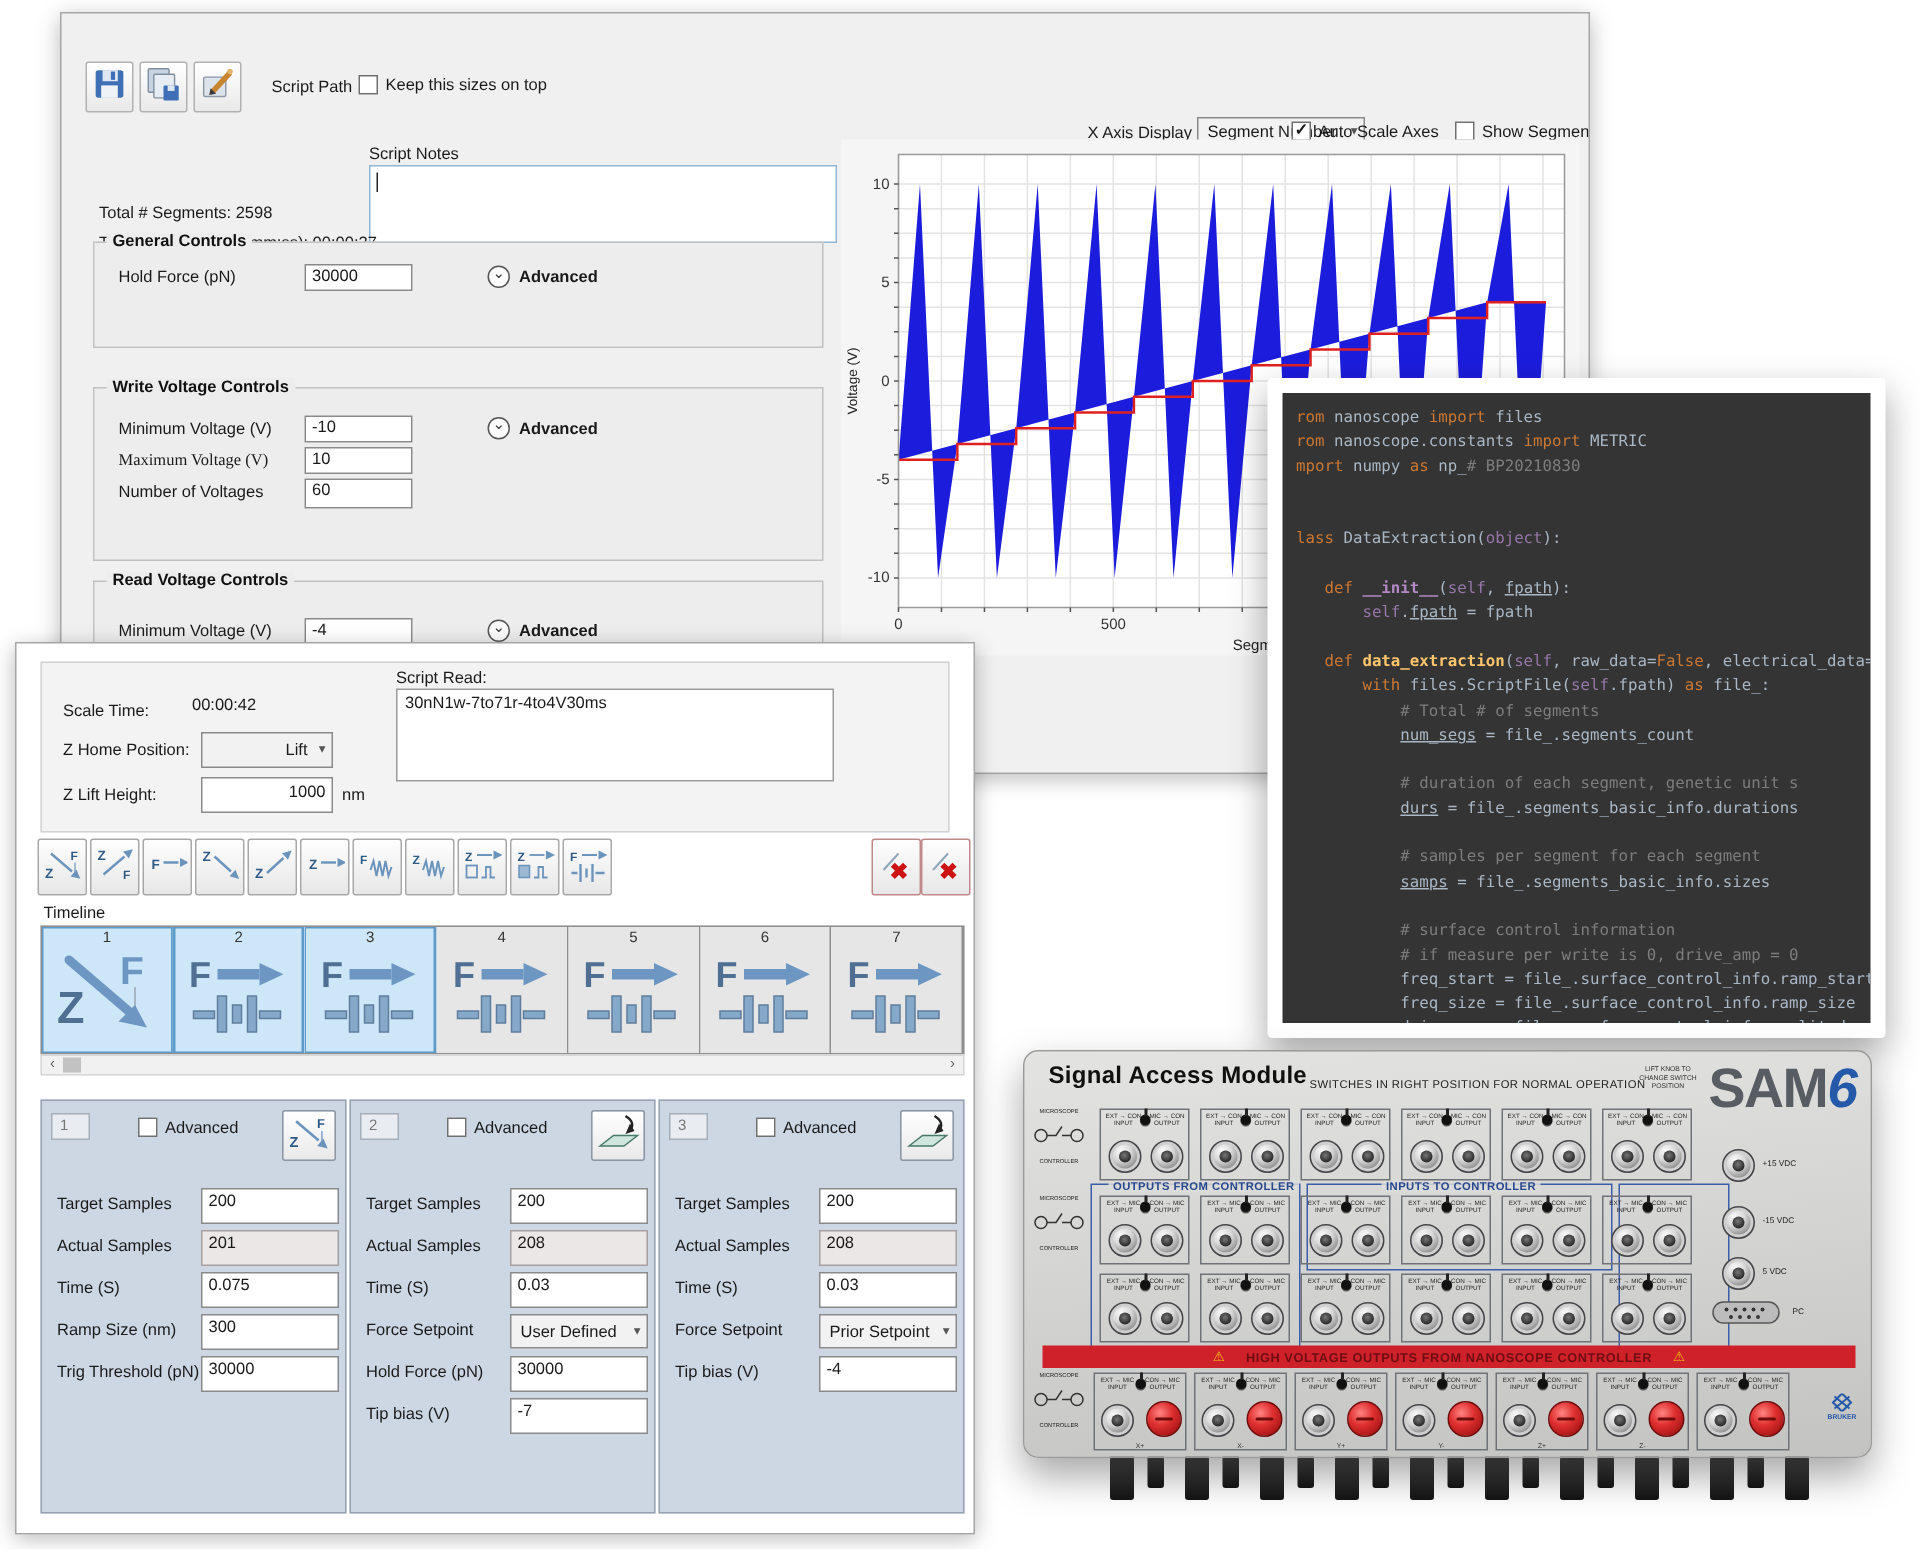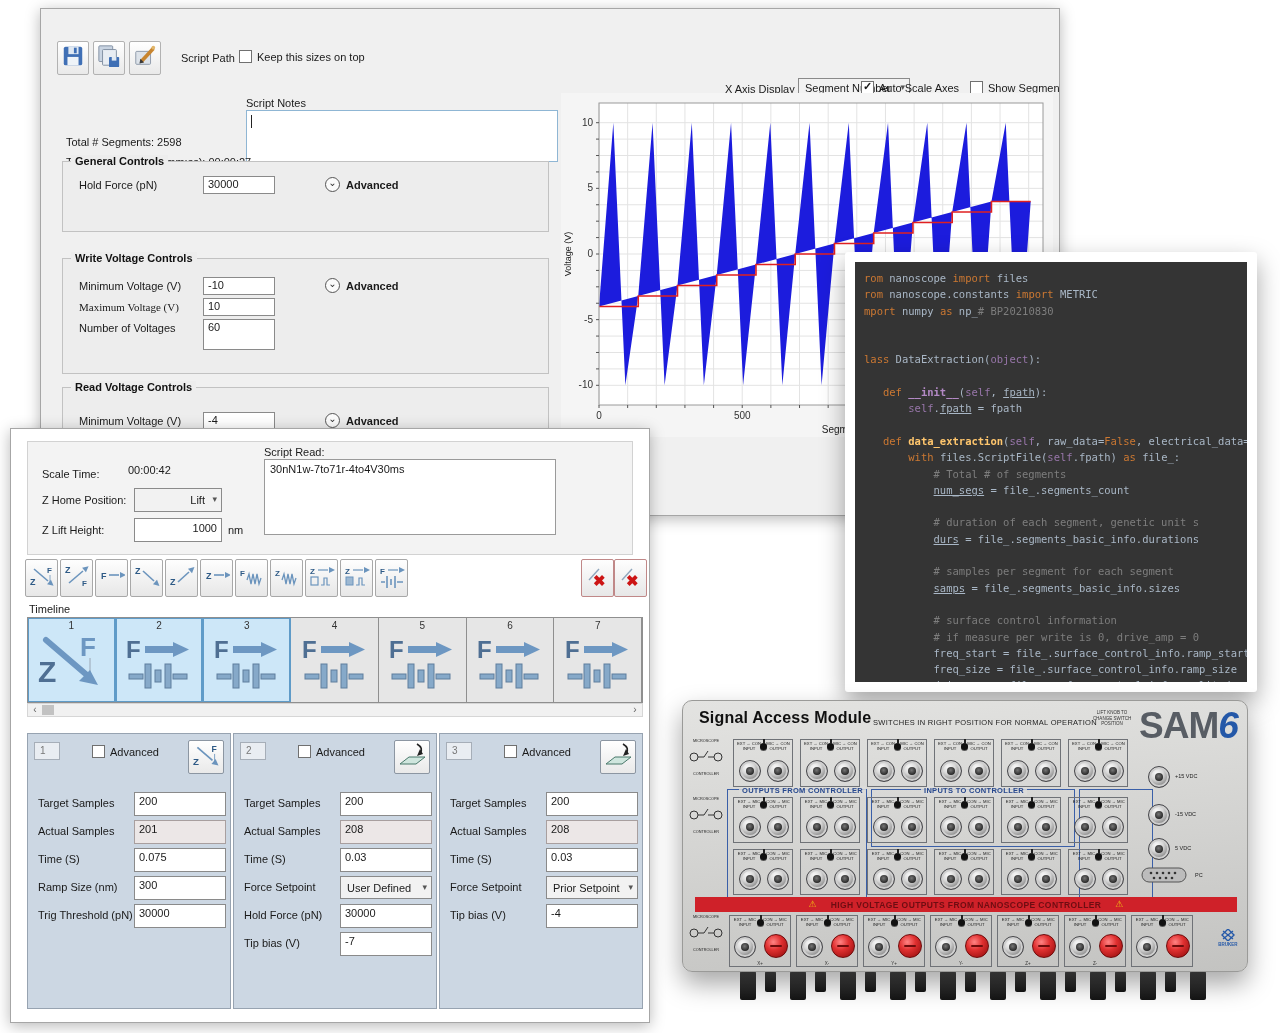--- a/index.html
+++ b/index.html
@@ -164,21 +164,21 @@
             <b>Advanced</b>
           </div>
         </div>
         <div class="grpbox" style="position: absolute; top: 97px; height: 116px;">
           <div class="grptitle">Write Voltage Controls</div>
           <div class="lbl" style="position: absolute; left: 16px; top: 21px; font-size: 11px;">Minimum Voltage (V)</div>
           <div class="tinput" style="position: absolute; left: 140px; top: 18px; width: 72px; height: 18px; padding-top: 1px;">-10</div>
           <div class="lbl" style="position: absolute; left: 16px; top: 42px; font-size: 11px; font-family: Liberation Serif, serif;">Maximum Voltage (V)</div>
           <div class="tinput" style="position: absolute; left: 140px; top: 39px; width: 72px; height: 18px; padding-top: 1px;">10</div>
           <div class="lbl" style="position: absolute; left: 16px; top: 63px; font-size: 11px;">Number of Voltages</div>
-          <div class="tinput" style="position: absolute; left: 140px; top: 60px; width: 72px; height: 31px; padding-top: 1px;">60</div>
+          <div class="tinput" style="position: absolute; left: 140px; top: 60px; width: 72px; height: 20px; padding-top: 1px;">60</div>
           <div class="advx" style="position: absolute; left: 262px; top: 19px;">
             <span class="advcirc">⌄</span>
             <b>Advanced</b>
           </div>
         </div>
         <div class="grpbox" style="position: absolute; top: 226px; height: 110px;">
           <div class="grptitle">Read Voltage Controls</div>
           <div class="lbl" style="position: absolute; left: 16px; top: 27px; font-size: 11px;">Minimum Voltage (V)</div>
           <div class="tinput" style="position: absolute; left: 140px; top: 24px; width: 72px; height: 18px; padding-top: 1px;">-4</div>
           <div class="advx" style="position: absolute; left: 262px; top: 25px;">
@@ -311,21 +311,21 @@
       <div class="sel" style="left:106px;top:46px;width:88px;height:24px;justify-content:flex-end;">
         <span>Lift</span>
         <span class="chev">▾</span>
       </div>
       <span class="lbl" style="left:14px;top:82px;">Z Lift Height:</span>
       <div class="tinput" style="left:106px;top:76px;width:88px;height:24px;text-align:right;padding-top:3px;">
         <span>1000</span>
       </div>
       <span class="lbl" style="left:200px;top:82px;">nm</span>
       <span class="lbl" style="left:236px;top:4px;">Script Read:</span>
-      <div class="tarea" style="left:236px;top:17px;width:292px;height:76px;border-color:#9a9a9a;">
+      <div class="tarea" style="left:236px;top:17px;width:292px;height:62px;border-color:#9a9a9a;">
         <span>30nN1w-7to71r-4to4V30ms</span>
       </div>
     </div>
 
     <div class="abs" style="left:0;top:130px;width:640px;height:44px;">
         <div class="segbtn" style="position: absolute; left: 14px; top: 0px;">
           <span><svg width="26" height="24" viewBox="0 0 26 24">
               <text x="1" y="21" font-size="9" font-weight="bold" fill="#2e5a86" font-family="Liberation Sans,sans-serif">Z</text>
               <text x="18" y="9" font-size="8" font-weight="bold" fill="#2e5a86" font-family="Liberation Sans,sans-serif">F</text>
               <line x1="21" y1="11" x2="21" y2="20" stroke="#6b94bd" stroke-width="0.8"></line>

